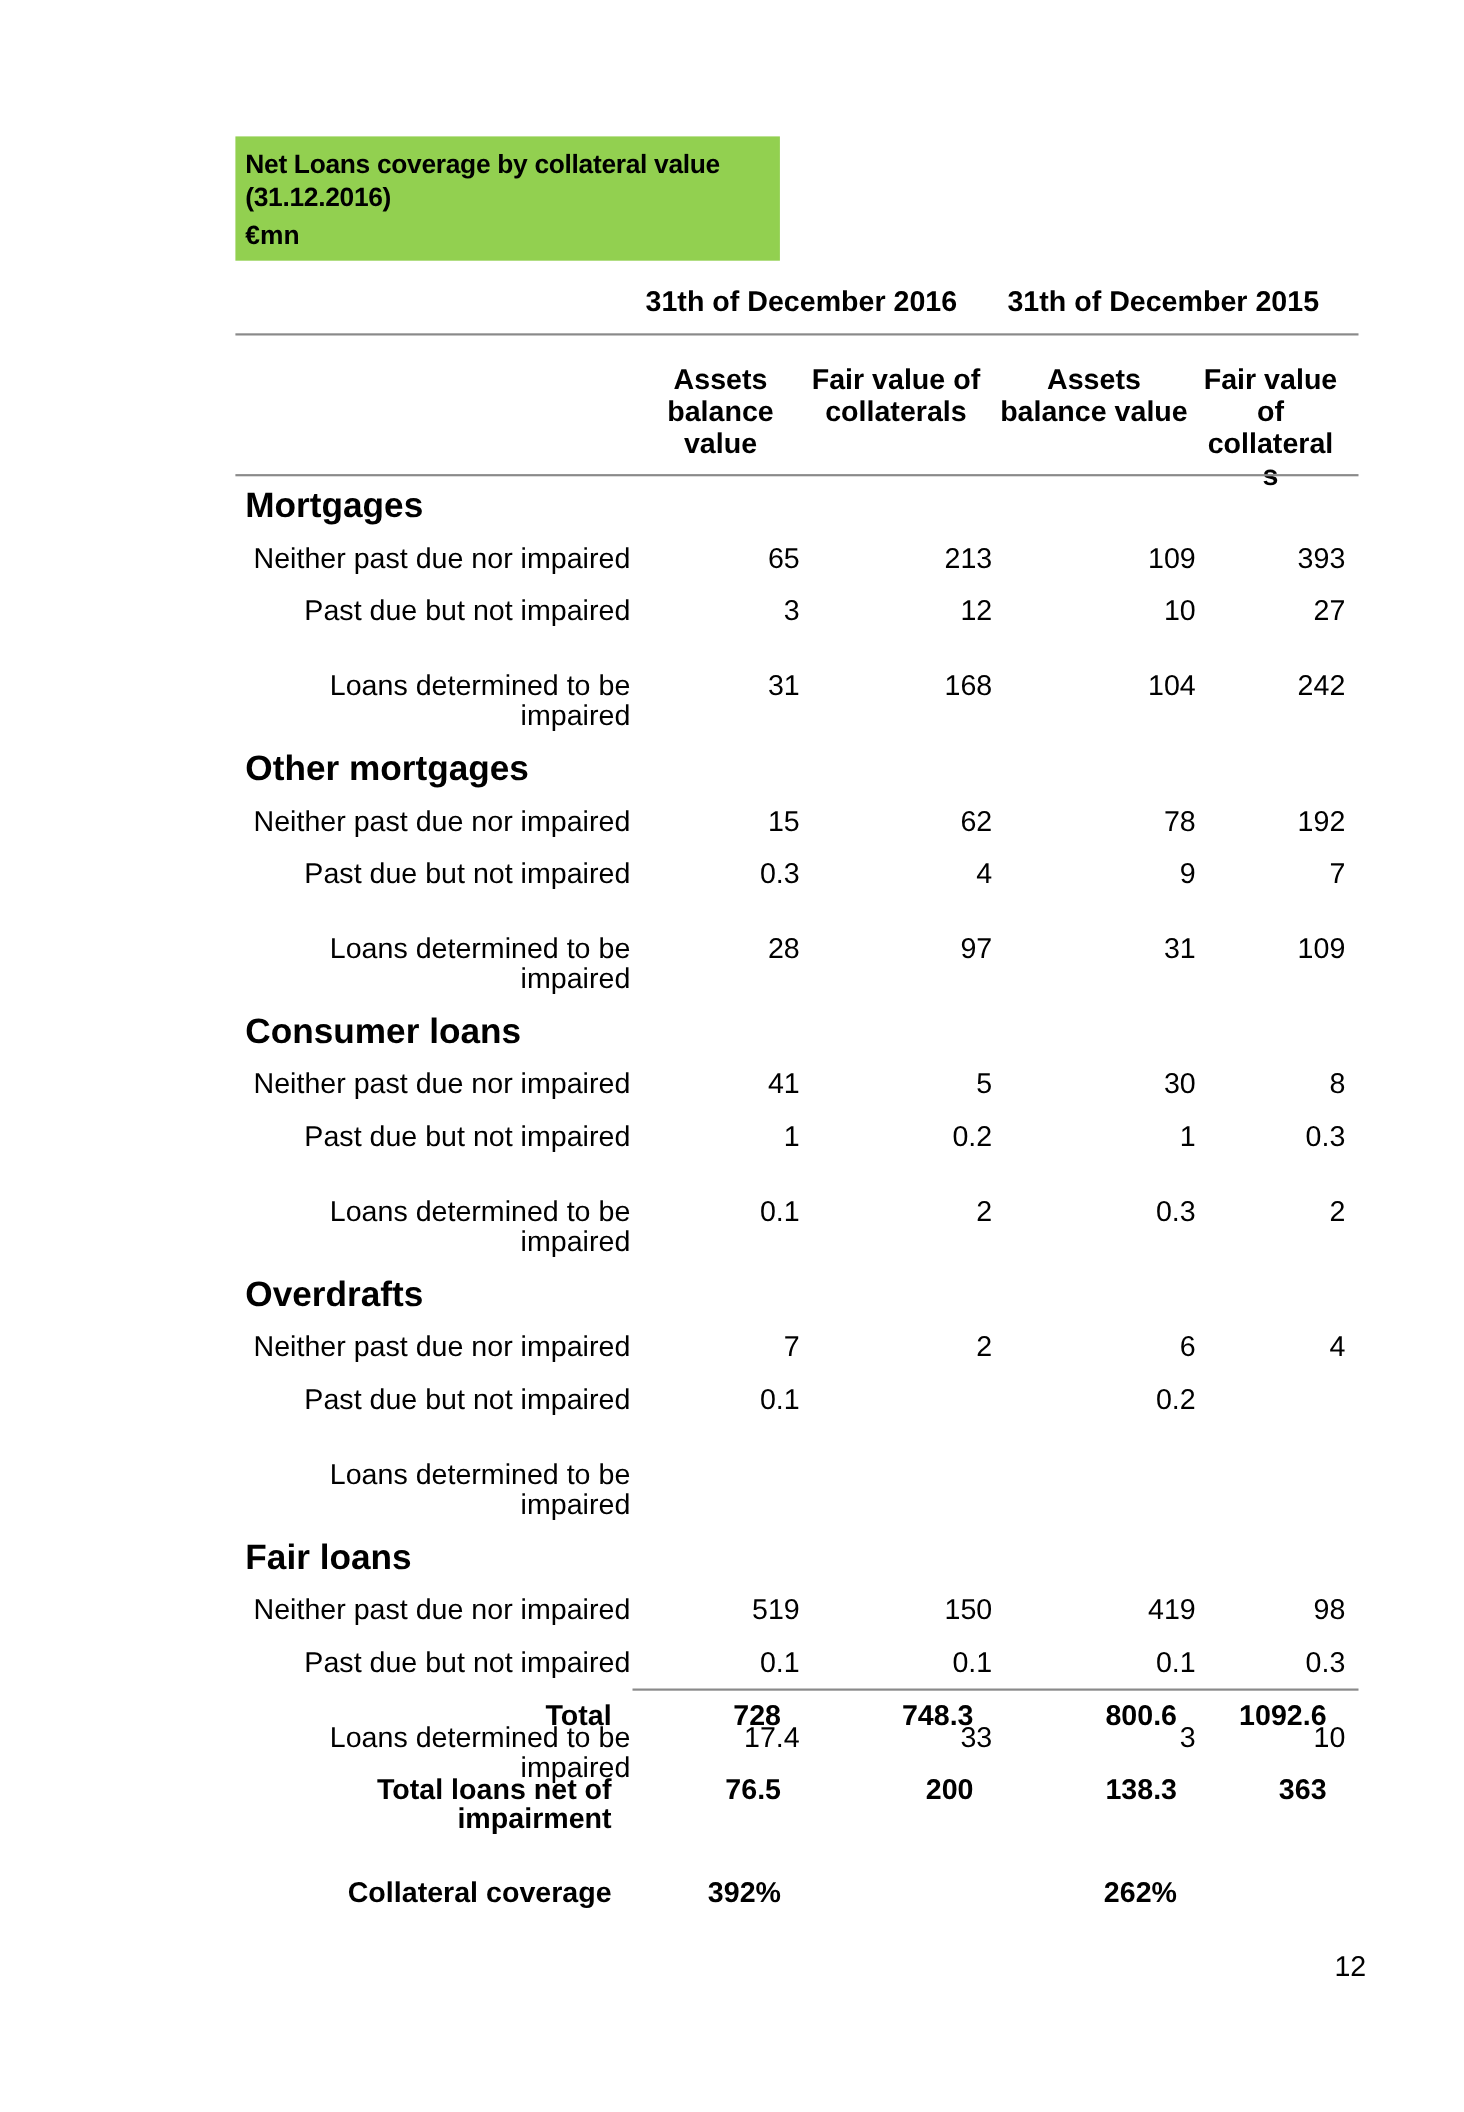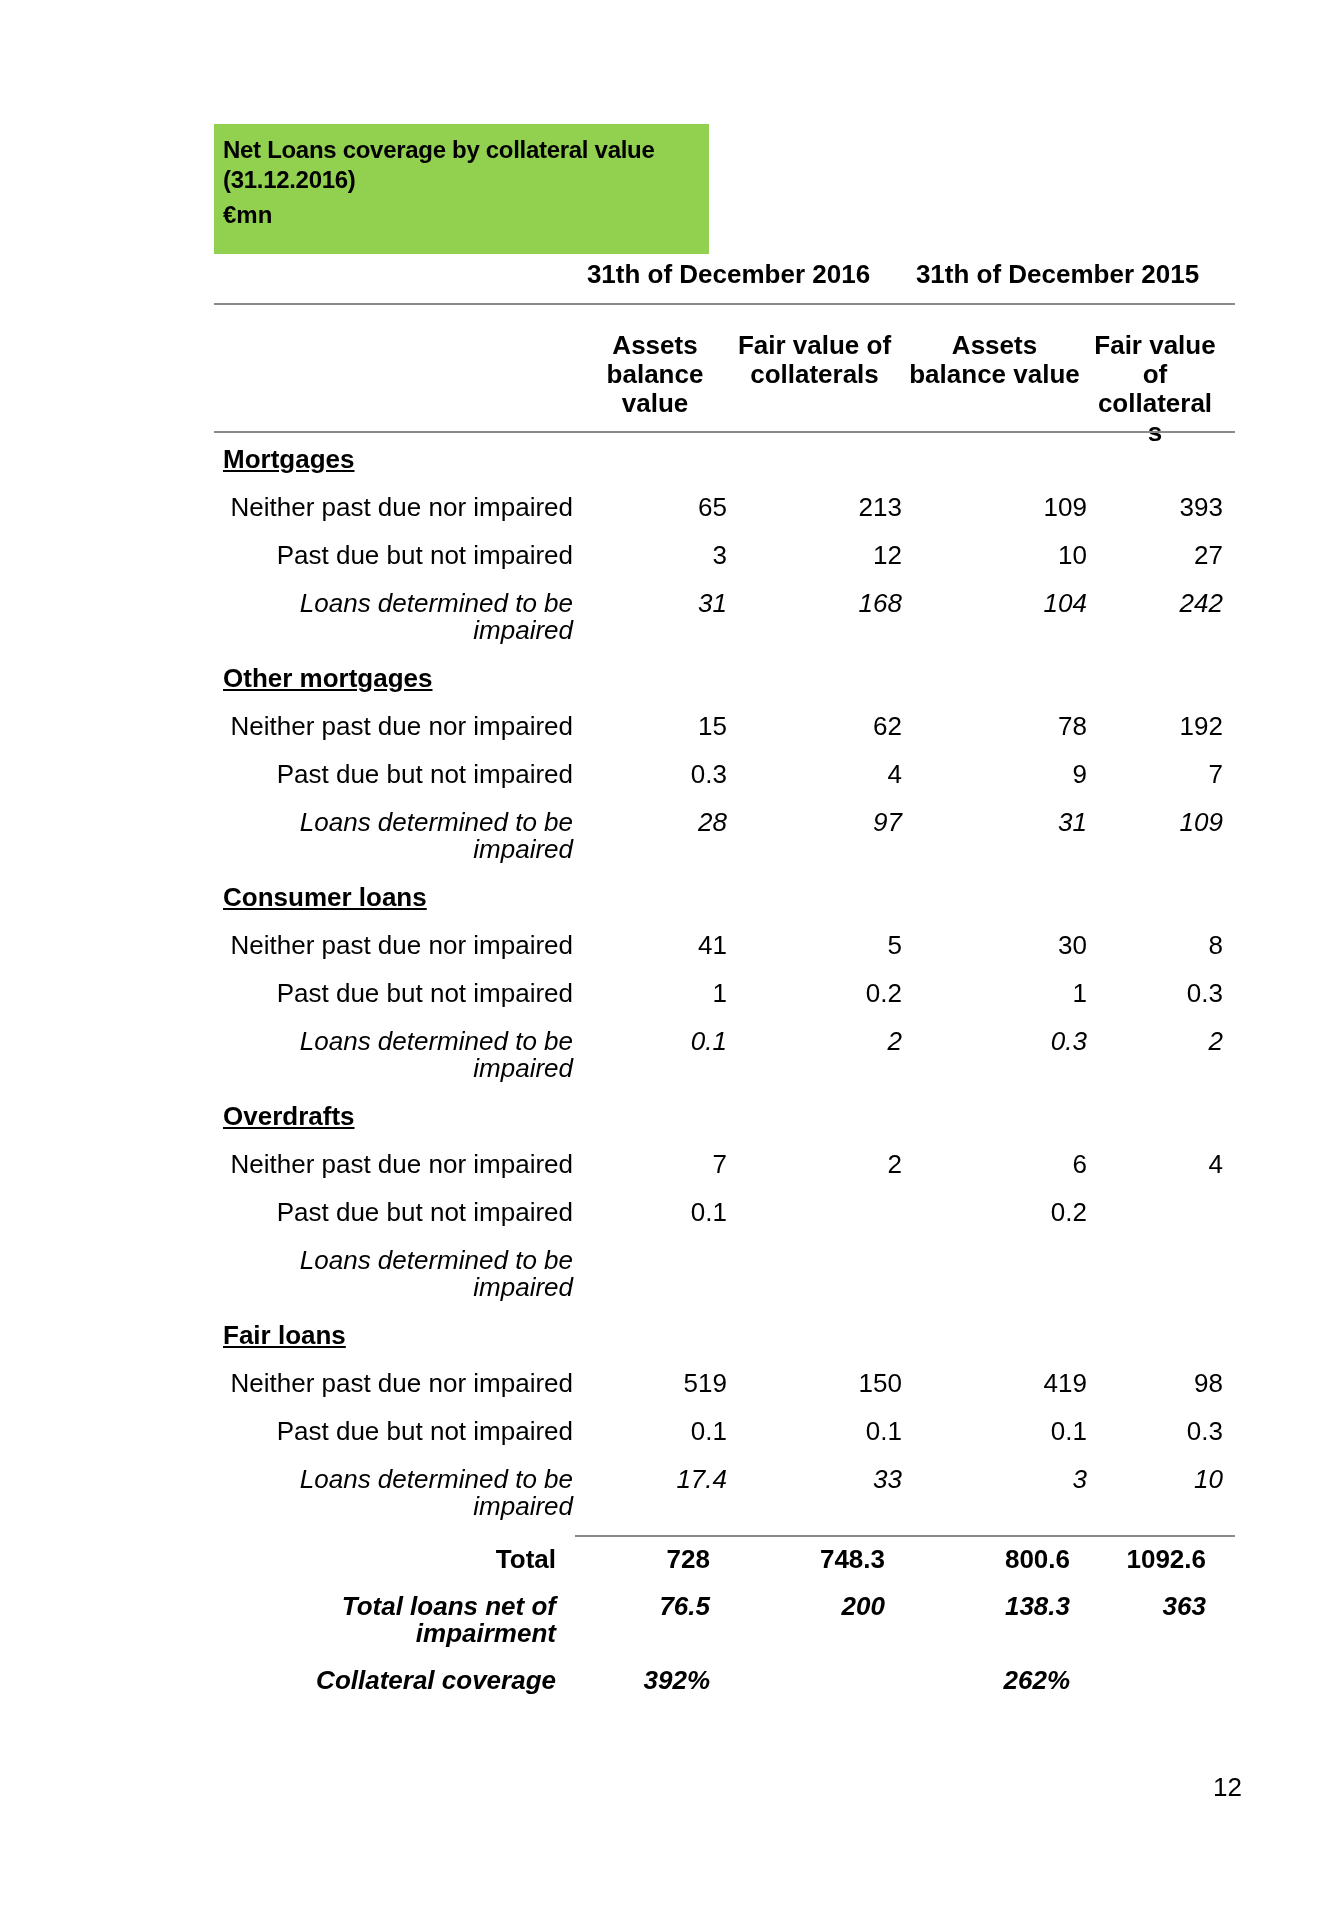--- a/index.html
+++ b/index.html
@@ -5,21 +5,21 @@
   html,body{margin:0;padding:0;background:#ffffff;}
   .page{
     position:relative;
     width:1331px;height:1920px;
     background:#ffffff;
     font-family:"Liberation Sans","DejaVu Sans",sans-serif;
     color:#000;
     overflow:hidden;
   }
   .title-box{
-    position:absolute;left:214px;top:124px;width:495px;height:130px;
+    position:absolute;left:214px;top:124px;width:495px;height:113px;
     background:#92D050;
     box-sizing:border-box;
     padding:11px 8px 10px 9px;
   }
   .title-box .t1{
     font-size:24px;font-weight:bold;line-height:30px;letter-spacing:-0.3px;
     white-space:nowrap;
   }
   .title-box .t2{
     font-size:24px;font-weight:bold;line-height:28px;margin-top:6px;
@@ -48,22 +48,22 @@
   .tbody{position:absolute;left:223px;top:446px;width:1000px;}
   .totals{position:absolute;left:206px;top:1546px;width:1000px;}
   .row{
     display:grid;grid-template-columns:360px 144px 175px 185px 136px;
     margin-bottom:21px;
   }
   .totals .row{margin-bottom:20px;font-weight:bold;}
   .cell{font-size:26px;line-height:27px;}
   .label{text-align:right;white-space:pre-line;padding-right:10px;}
   .num{text-align:right;white-space:nowrap;}
-  .sec-hdr{font-size:26px;font-weight:bold;line-height:27px;margin-bottom:21px;text-decoration:underline;}
-  .row.italic .cell{font-style:italic;}
+  .sec-hdr{font-size:32px;font-weight:bold;line-height:27px;margin-bottom:21px;}
+  .row.italic .cell{margin-top:20px;}
   .pageno{
     position:absolute;top:1773px;right:89px;
     font-size:26px;line-height:28px;
   }
   .footer{
     position:absolute;top:1882px;right:18px;
     font-size:28px;line-height:32px;letter-spacing:-0.6px;
   }
 </style>
 </head>

